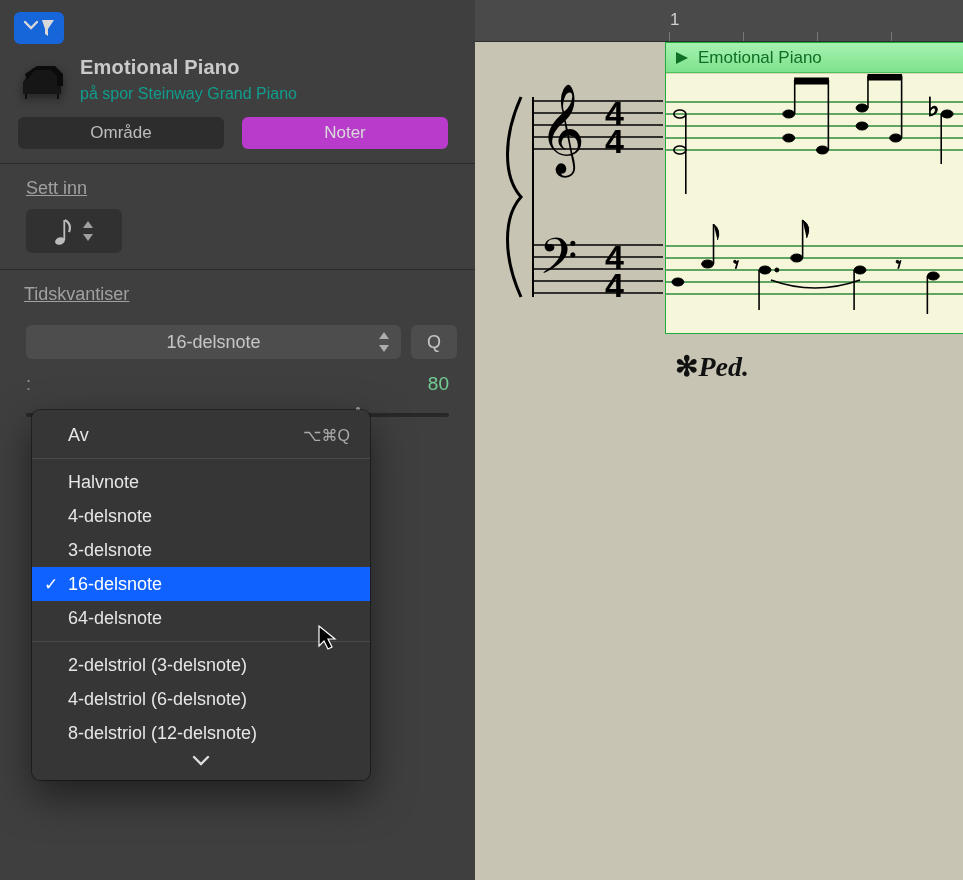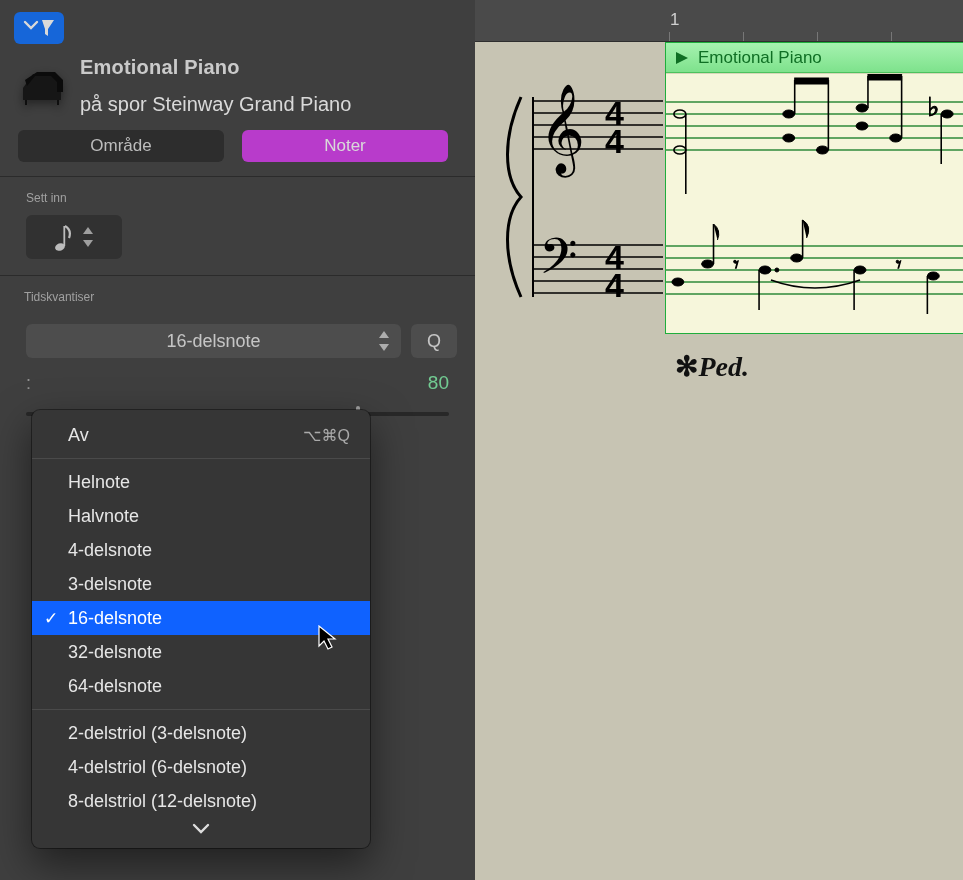--- a/index.html
+++ b/index.html
@@ -46,23 +46,23 @@
   }
   .piano-icon svg { filter: drop-shadow(0 4px 4px rgba(0,0,0,.4)); }
 
   .region-title {
     font-size: 20px;
     font-weight: 600;
     color: #eee;
     letter-spacing: .2px;
   }
   .region-sub {
-    font-size: 20px;
-    color: #ffffff;
-    margin-top: 14px;
+    font-size: 16px;
+    color: #14b8a6;
+    margin-top: 6px;
   }
 
   .tab-row {
     display: flex;
     gap: 18px;
     padding: 8px 18px 14px 18px;
   }
   .tab {
     flex: 0 0 206px;
     height: 32px;
@@ -79,22 +79,23 @@
     height: 1px;
     background: #333;
     margin: 0;
   }
 
   .section {
     padding: 14px 18px 16px 26px;
   }
   .section-label {
     color: #bdbdbd;
-    font-size: 12px;
+    font-size: 18px;
     margin-bottom: 10px;
+    text-decoration: underline;
   }
 
   .insert-well {
     width: 96px; height: 44px;
     background: #3a3a3a;
     border-radius: 6px;
     display: flex; align-items: center; justify-content: center;
     gap: 10px;
     color: #ddd;
     margin-left: 0;
@@ -374,37 +375,31 @@
 
     <div class="dim-overlay"></div>
 
     <div class="menu">
       <div class="menu-item">
         <span>Av</span>
         <span class="shortcut">⌥⌘Q</span>
       </div>
       <div class="menu-sep"></div>
       <div class="menu-item">
-        <span>Helnote</span>
-      </div>
-      <div class="menu-item">
         <span>Halvnote</span>
       </div>
       <div class="menu-item">
         <span>4-delsnote</span>
       </div>
       <div class="menu-item">
         <span>3-delsnote</span>
       </div>
       <div class="menu-item selected">
         <span class="check">✓</span>
         <span>16-delsnote</span>
-      </div>
-      <div class="menu-item">
-        <span>32-delsnote</span>
       </div>
       <div class="menu-item">
         <span>64-delsnote</span>
       </div>
       <div class="menu-sep"></div>
       <div class="menu-item">
         <span>2-delstriol (3-delsnote)</span>
       </div>
       <div class="menu-item">
         <span>4-delstriol (6-delsnote)</span>

